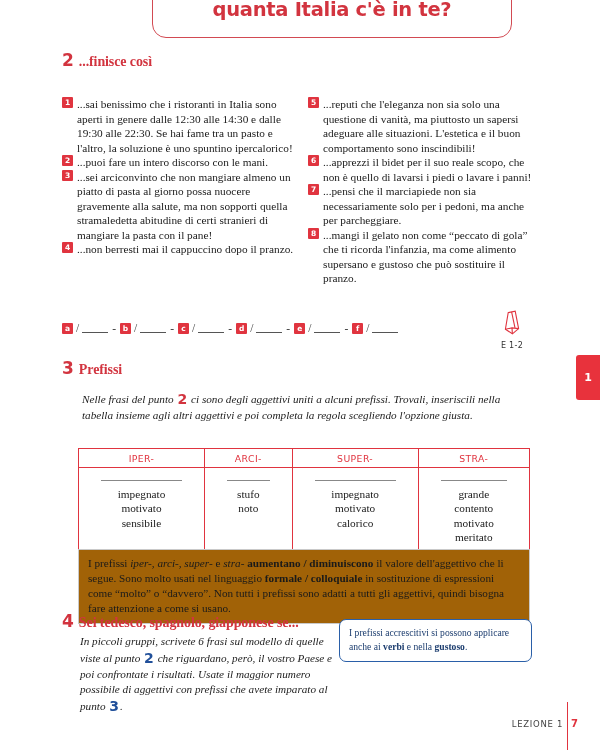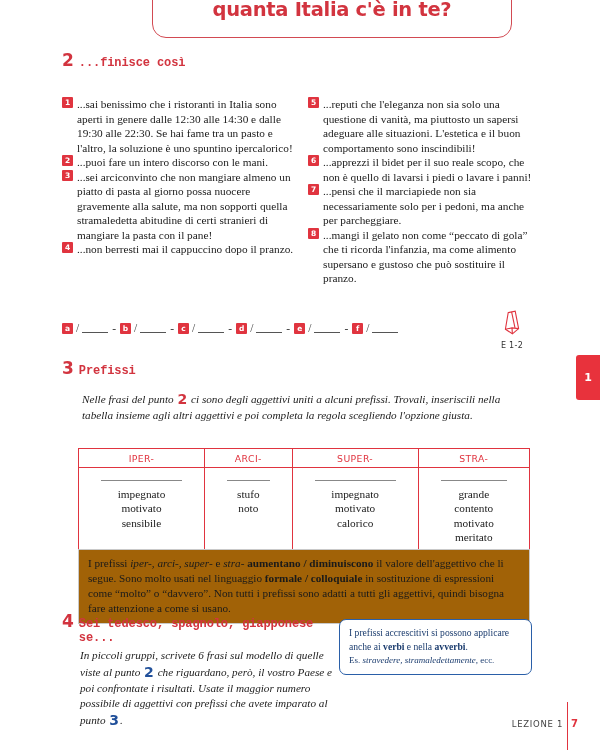--- a/index.html
+++ b/index.html
@@ -32,22 +32,22 @@
   }
 
   
   .ex{position:absolute;}
   .ex-head{display:flex;align-items:baseline;gap:5px;}
   .ex-num{
     font-family:"DejaVu Sans", sans-serif;
     font-weight:bold;font-size:17px;color:#d2343f;line-height:1;
   }
   .ex-title{
-    font-family:Liberation Mono, monospace;
-    font-weight:bold;font-size:12px;color:#d2343f;letter-spacing:-0.1px;
+    font-family:Liberation Serif, serif;
+    font-weight:bold;font-size:14px;color:#d2343f;letter-spacing:-0.1px;
   }
   .ex-instr{
     font-family:"Liberation Serif", serif;
     font-style:italic;font-size:11.2px;line-height:1.32;color:#222;
     margin-top:3px;
   }
   .inline-num{
     font-family:"DejaVu Sans", sans-serif;
     font-weight:bold;font-style:normal;font-size:14px;color:#d2343f;
     vertical-align:-1px;padding:0 1px;
@@ -343,24 +343,21 @@
     <div class="ex-instr" style="padding-left:18px;width:255px;">
       <span>In piccoli gruppi, scrivete 6 frasi sul modello di quelle viste al punto</span>
       <span class="inline-num blue">2</span>
       <span>che riguardano, però, il vostro Paese e poi confrontate i risultati. Usate il maggior numero possibile di aggettivi con prefissi che avete imparato al punto</span>
       <span class="inline-num blue">3</span><span>.</span>
     </div>
   </div>
 
   <div class="notebox">
     <div>
-      <span>I prefissi accrescitivi si possono applicare anche ai </span><b>verbi</b><span> e nella </span><b>avverbi</b><span>.</span>
-    </div>
-    <div class="es">
-      <span>Es.</span> <i>stravedere, stramaledettamente</i><span>, ecc.</span>
+      <span>I prefissi accrescitivi si possono applicare anche ai </span><b>verbi</b><span> e nella </span><b>gustoso</b><span>.</span>
     </div>
   </div>
 
   <div class="footer-rule"></div>
   <div class="footer">
     <span>LEZIONE 1</span>
     <span class="page-num">7</span>
   </div>
 
 </div>

